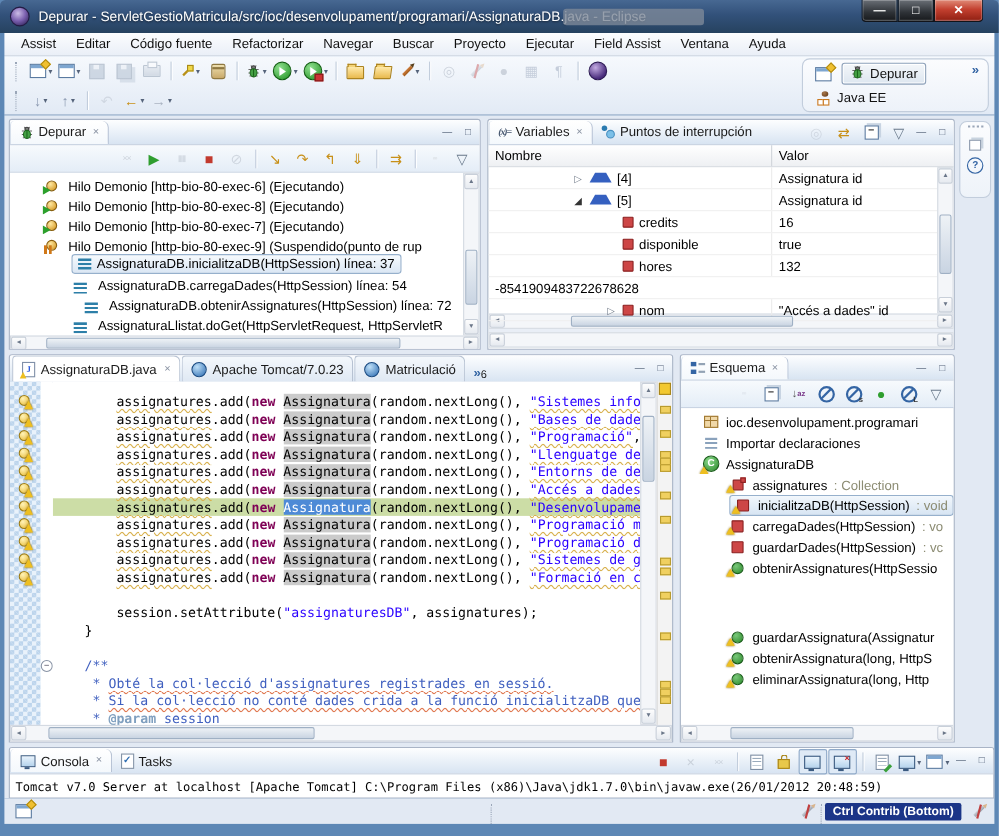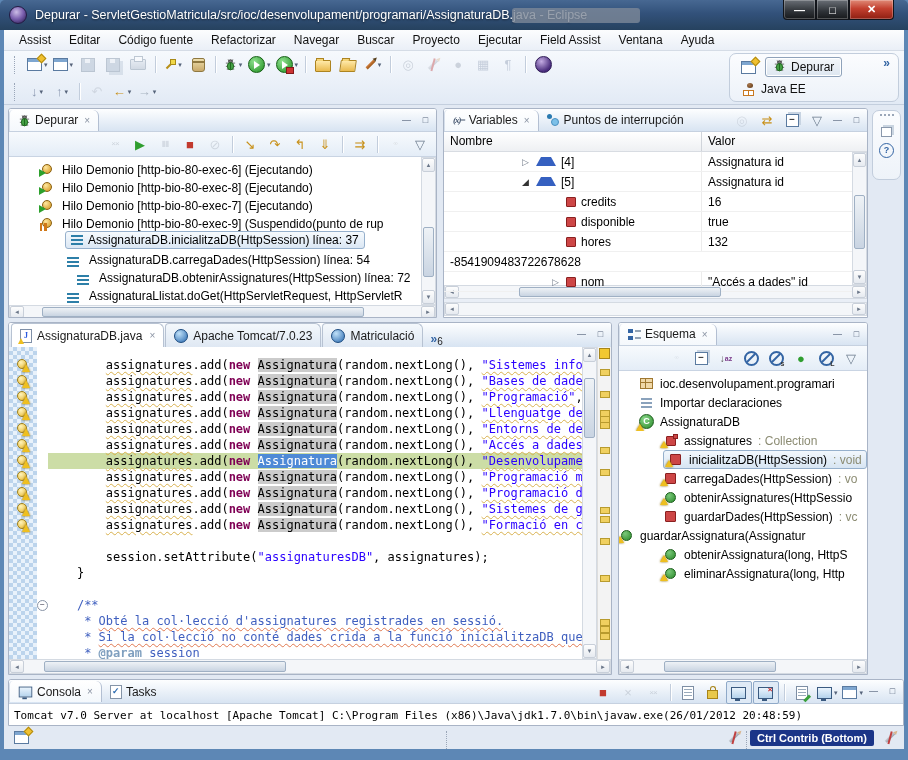--- a/index.html
+++ b/index.html
@@ -879,33 +879,33 @@
         <div class="orow" style="padding-left: 44px;">
           <span class="row-ic">
             <span class="ic-mpriv"></span>
             <span class="ovl-warn"></span>
           </span>
           <span>carregaDades(HttpSession)</span>
           <span class="otype"> : vo</span>
         </div>
         <div class="orow" style="padding-left: 44px;">
           <span class="row-ic">
+            <span class="ic-mpriv"></span>
+          </span>
+          <span>guardarDades(HttpSession)</span>
+          <span class="otype"> : vc</span>
+        </div>
+        <div class="orow" style="padding-left: 44px;">
+          <span class="row-ic">
             <span class="ic-mpub"></span>
             <span class="ovl-warn"></span>
           </span>
           <span>obtenirAssignatures(HttpSessio</span>
         </div>
-        <div class="orow" style="padding-left: 44px;">
-          <span class="row-ic">
-            <span class="ic-mpriv"></span>
-          </span>
-          <span>guardarDades(HttpSession)</span>
-          <span class="otype"> : vc</span>
-        </div>
-        <div class="orow" style="">
+        <div class="orow" style="padding-left: 44px; margin-top: 44px;">
           <span class="row-ic">
             <span class="ic-mpub"></span>
             <span class="ovl-warn"></span>
           </span>
           <span>guardarAssignatura(Assignatur</span>
         </div>
         <div class="orow" style="padding-left: 44px;">
           <span class="row-ic">
             <span class="ic-mpub"></span>
             <span class="ovl-warn"></span>

